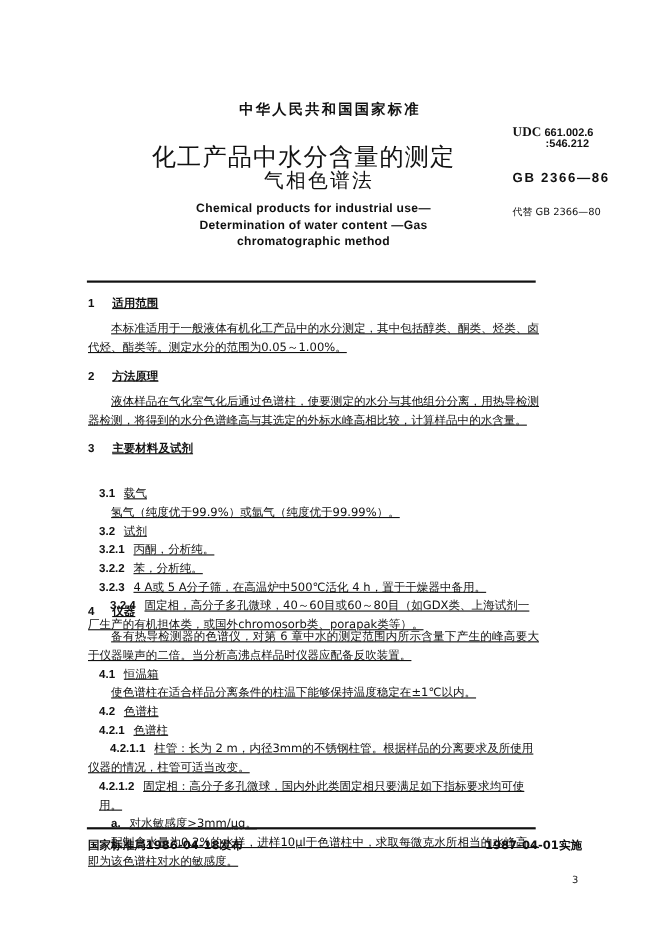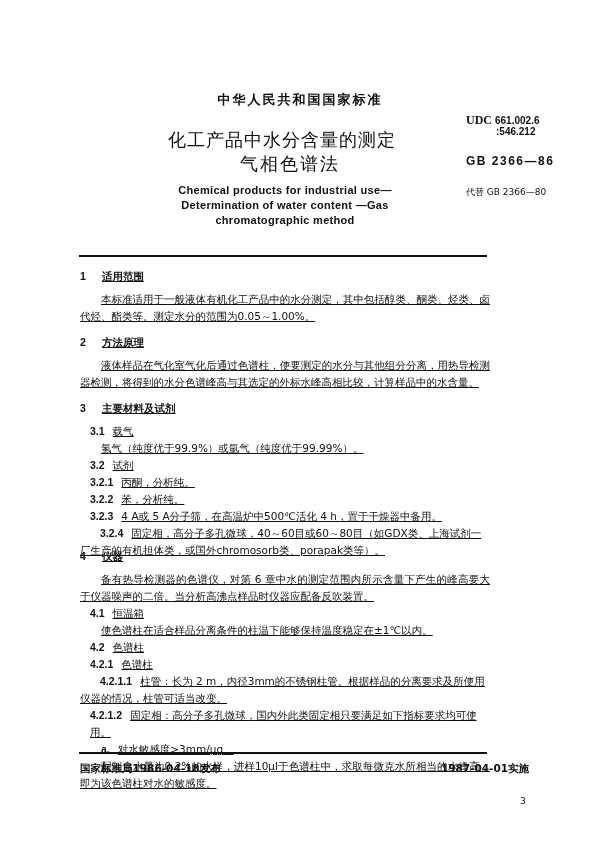--- a/index.html
+++ b/index.html
@@ -1,20 +1,20 @@
 <!DOCTYPE html>
 <html><head>
 <meta charset="utf-8">
 <style>
   html, body { margin: 0; padding: 0; background: #ffffff; }
   body { width: 600px; height: 851px; position: relative; overflow: hidden;
          font-family: "DejaVu Sans", "Liberation Sans", sans-serif; color: #111; }
   .abs { position: absolute; }
   .std-name { left: 0; width: 600px; top: 91px; text-align: center; font-size: 13px; font-weight: bold; letter-spacing: 2px; }
-  .title1 { left: 122px; width: 320px; top: 128px; text-align: center; font-size: 18px; letter-spacing: 1px; }
+  .title1 { left: 138px; width: 320px; top: 128px; text-align: left; font-size: 22px; letter-spacing: 1px; }
   .title2 { left: 130px; width: 320px; top: 152px; text-align: center; font-size: 18px; letter-spacing: 2px; }
   .udc { left: 466px; top: 114px; font-family: "Liberation Serif", serif; font-weight: bold; font-size: 12px; line-height: 12px; }
   .udc .v1 { font-family: "Liberation Sans", sans-serif; font-size: 10px; }
   .udc2 { left: 496px; top: 126px; font-family: "Liberation Sans", sans-serif; font-weight: bold; font-size: 10px; }
   .gbno { left: 466px; top: 154px; font-family: "Liberation Sans", sans-serif; font-weight: bold; font-size: 12px; letter-spacing: 1.5px; }
   .replace { left: 466px; top: 186px; font-size: 9px; }
   .en { left: 130px; width: 310px; text-align: center; font-family: "Liberation Sans", sans-serif; font-weight: bold; font-size: 11px; line-height: 15px; top: 183px; letter-spacing: 0.3px; }
   .rule { left: 79px; width: 408px; height: 2px; background: #111; }
   .rule.top { top: 255px; }
   .rule.bottom { top: 752px; }
@@ -57,21 +57,21 @@
   <div class="p" style="margin-top:6px">本标准适用于一般液体有机化工产品中的水分测定，其中包括醇类、酮类、烃类、卤代烃、酯类等。测定水分的范围为0.05～1.00%。</div>
 </div>
 
 <div class="abs body-text" style="top:334px">
   <div class="h1"><span class="num">2</span><span>方法原理</span></div>
   <div class="p" style="margin-top:6px">液体样品在气化室气化后通过色谱柱，使要测定的水分与其他组分分离，用热导检测器检测，将得到的水分色谱峰高与其选定的外标水峰高相比较，计算样品中的水含量。</div>
 </div>
 
 <div class="abs body-text" style="top:400px">
   <div class="h1"><span class="num">3</span><span>主要材料及试剂</span></div>
-  <div class="sub" style="margin-top:6px"><span class="num">3.1</span><span>载气</span></div>
+  <div class="sub" style="margin-top:24px"><span class="num">3.1</span><span>载气</span></div>
   <div class="indent">氢气（纯度优于99.9%）或氩气（纯度优于99.99%）。</div>
   <div class="sub"><span class="num">3.2</span><span>试剂</span></div>
   <div class="sub"><span class="num">3.2.1</span><span>丙酮，分析纯。</span></div>
   <div class="sub"><span class="num">3.2.2</span><span>苯，分析纯。</span></div>
   <div class="sub"><span class="num">3.2.3</span><span>4 A或 5 A分子筛，在高温炉中500℃活化 4 h，置于干燥器中备用。</span></div>
   <div class="sub" style="padding-left:0;text-indent:10px"><span class="num">3.2.4</span><span>固定相，高分子多孔微球，40～60目或60～80目（如GDX类、上海试剂一厂生产的有机担体类，或国外chromosorb类、porapak类等）。</span></div>
 </div>
 
 <div class="abs body-text" style="top:548px">
   <div class="h1"><span class="num">4</span><span>仪器</span></div>

